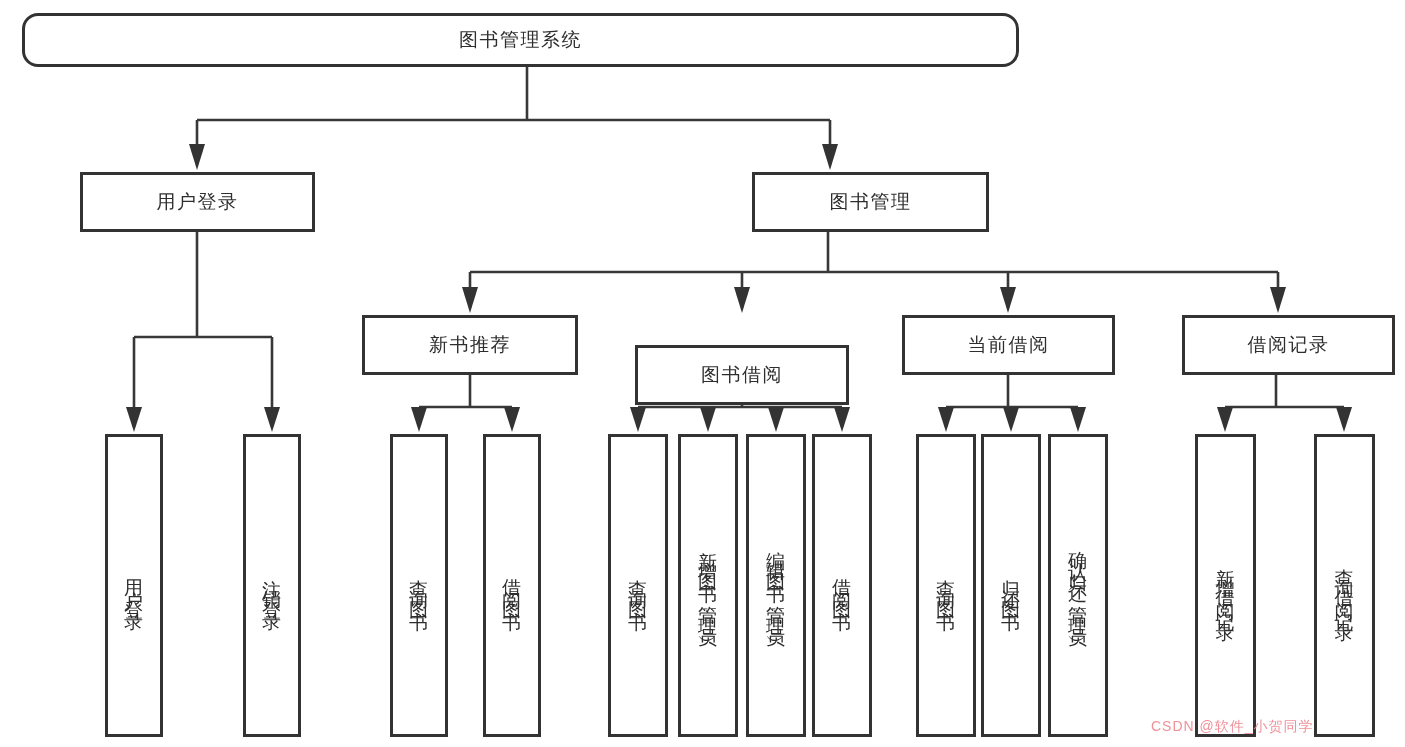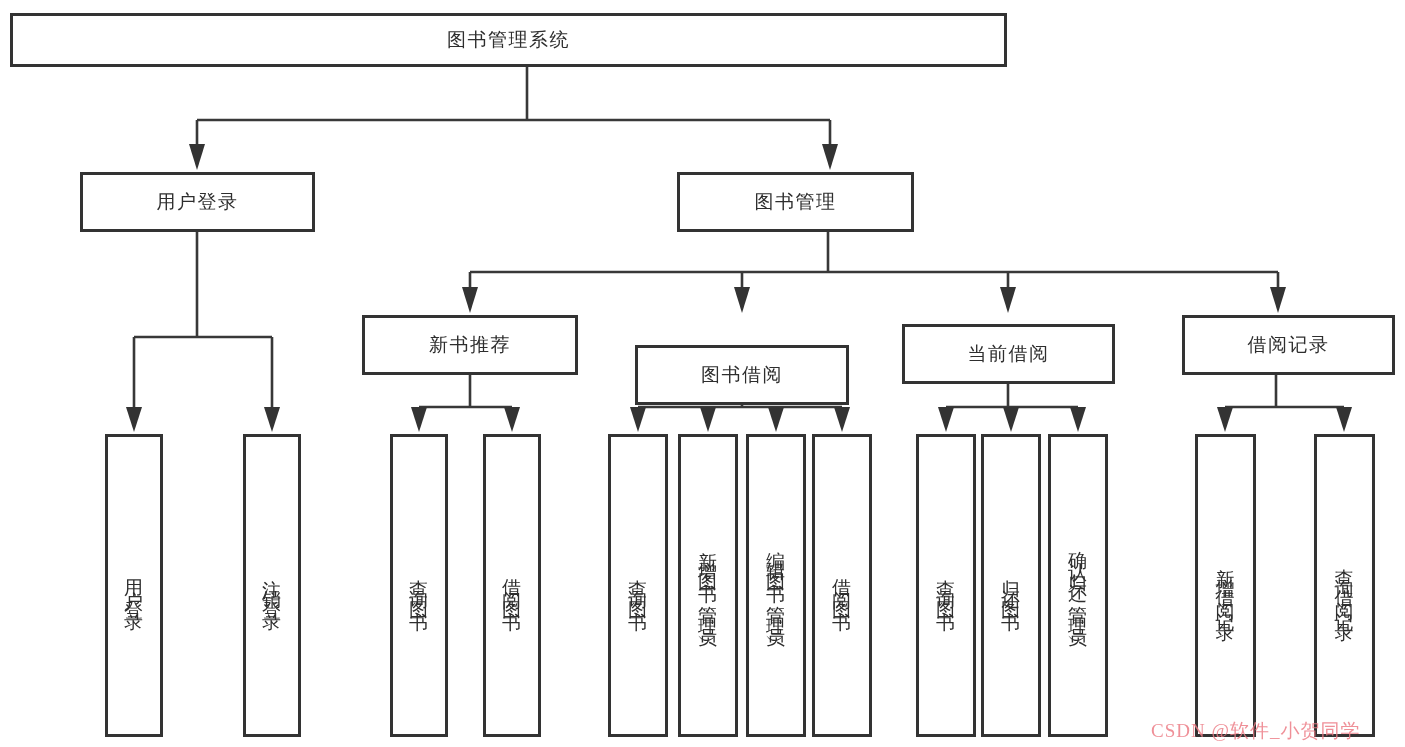--- a/index.html
+++ b/index.html
@@ -37,27 +37,27 @@
 
   .vbox .vtext {
     writing-mode: vertical-rl;
     text-orientation: mixed;
     letter-spacing: 11px;
     line-height: 1;
     white-space: nowrap;
   }
 
   
-  .n-root           { left: 10px;   top: 13px;  width: 997px; height: 54px; }
+  .n-root           { left: 22px;   top: 13px;  width: 997px; height: 54px; border-radius: 16px; }
   .n-user-login     { left: 80px;   top: 172px; width: 235px; height: 60px; }
-  .n-book-mgmt      { left: 677px;  top: 172px; width: 237px; height: 60px; }
+  .n-book-mgmt      { left: 752px;  top: 172px; width: 237px; height: 60px; }
 
   .n-new-book-rec   { left: 362px;  top: 315px; width: 216px; height: 60px; text-align: center; }
   .n-book-borrow    { left: 635px;  top: 315px; width: 214px; height: 60px; margin-top: 30px; }
-  .n-current-borrow { left: 902px;  top: 315px; width: 213px; height: 60px; margin-top: 9px; }
+  .n-current-borrow { left: 902px;  top: 315px; width: 213px; height: 60px; }
   .n-borrow-records { left: 1170px; top: 315px; width: 213px; height: 60px; margin-left: 12px; }
 
   .leaf { top: 434px; height: 303px; }
   .n-ul-login      { left: 105px;  width: 58px; }
   .n-ul-logout     { left: 243px;  width: 58px; }
   .n-nbr-query     { left: 390px;  width: 58px; }
   .n-nbr-borrow    { left: 483px;  width: 58px; }
   .n-bb-query      { left: 608px;  width: 60px; }
   .n-bb-add        { left: 678px;  width: 60px; }
   .n-bb-edit       { left: 746px;  width: 60px; }
@@ -65,26 +65,25 @@
   .n-cb-query      { left: 916px;  width: 60px; }
   .n-cb-return     { left: 981px;  width: 60px; }
   .n-cb-confirm    { left: 1048px; width: 60px; }
   .n-br-add        { left: 1195px; width: 61px; }
   .n-br-query      { left: 1314px; width: 61px; }
 
   .watermark {
     position: absolute;
     left: 1151px;
     top: 718px;
-    font-size: 19px;
+    font-size: 14px;
     letter-spacing: 1px;
     color: rgba(236, 125, 134, 0.85);
     z-index: 5;
     white-space: nowrap;
-    font-family: Liberation Serif, serif;
   }
 </style>
 </head>
 <body>
 
 <div class="canvas">
 
   <svg class="connectors" viewBox="0 0 1405 747" xmlns="http://www.w3.org/2000/svg">
     <g stroke="#383838" stroke-width="2.6" fill="none">
 

